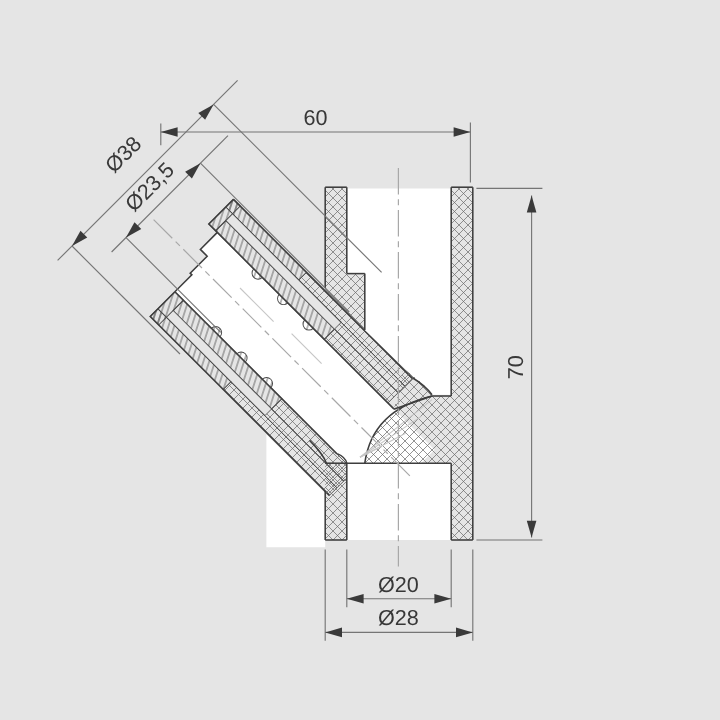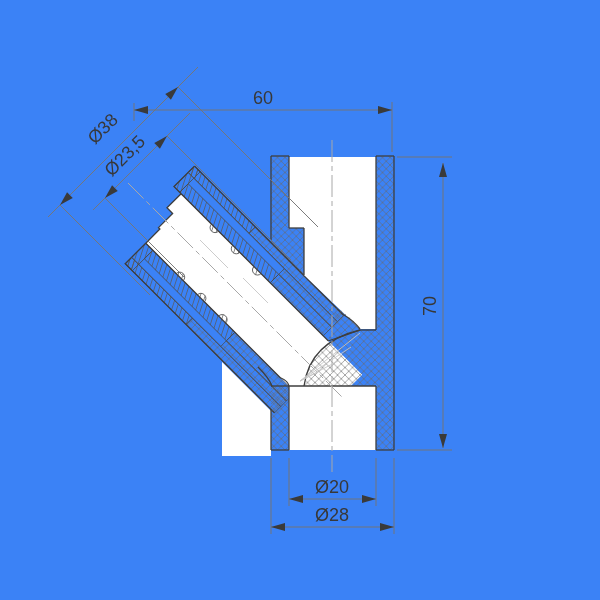--- a/index.html
+++ b/index.html
@@ -7,21 +7,21 @@
     padding: 0;
     width: 600px;
     height: 600px;
     background: #ffffff;
     font-family: "Liberation Sans", sans-serif;
   }
   #stage {
     width: 600px;
     height: 600px;
     position: relative;
-    background: #3b82f6;
+    background: #e5e5e5;
   }
   svg { display: block; }
   .dim-text {
     font-family: "Liberation Sans", sans-serif;
     font-size: 18px;
     fill: #383838;
   }
 </style>
 </head>
 <body>

